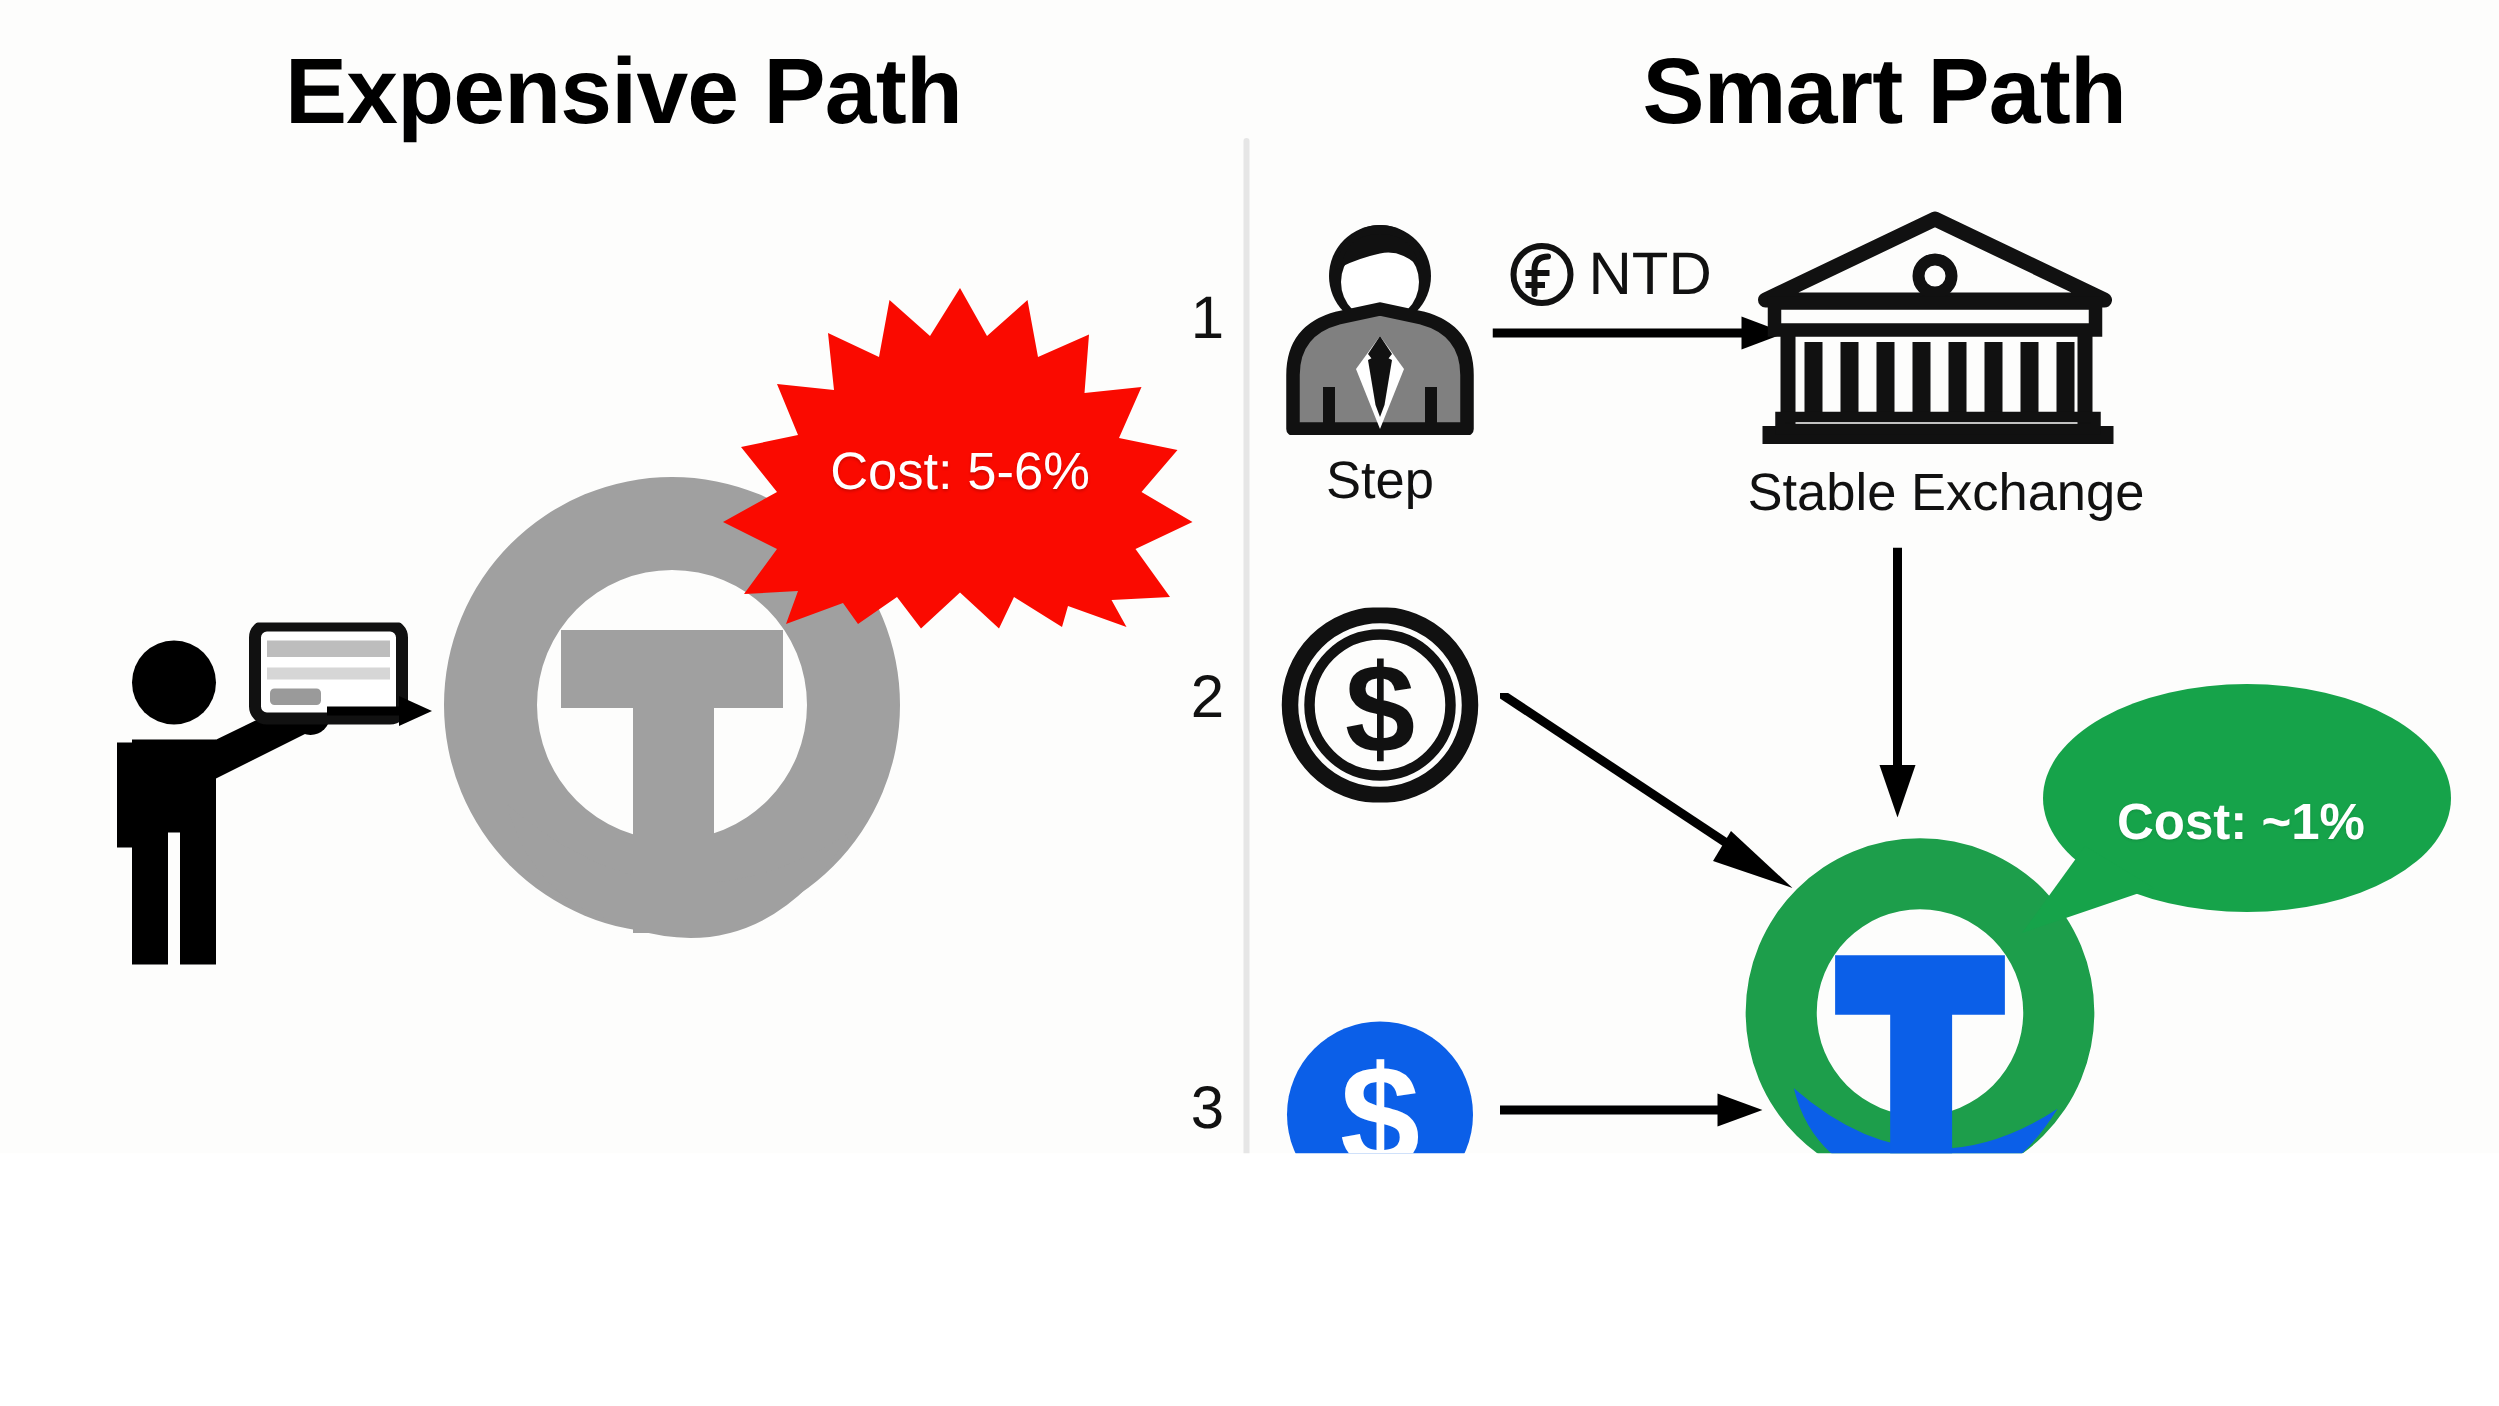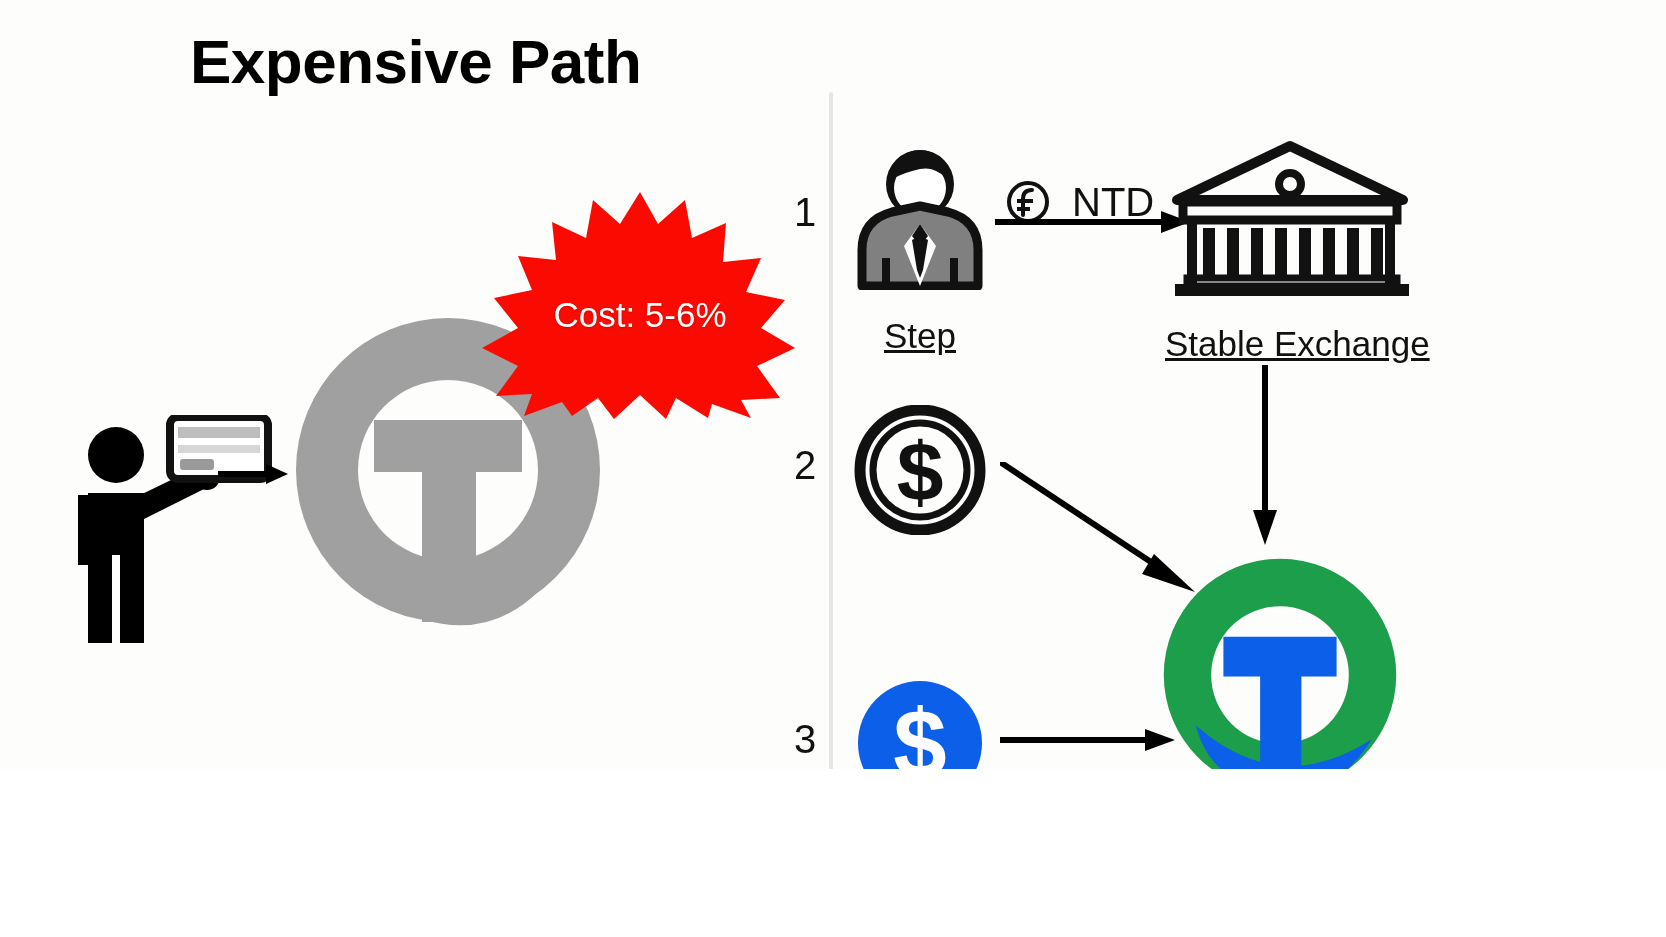--- a/index.html
+++ b/index.html
@@ -112,39 +112,37 @@
 
   
   .icon-block {
     position: absolute;
     width: 200px;
     text-align: center;
   }
   .icon-caption {
     font-size: 35px;
     color: #111111;
-    margin-top: 22px;
+    margin-top: 6px;
     white-space: nowrap;
-    text-decoration: underline;
   }
 
   #block-step   { left: 820px; top: 140px; }
   #block-stable { left: 820px; top: 405px; }
   #block-usdt   { left: 820px; top: 678px; }
   #block-bank   { left: 1165px; top: 138px; width: 250px; }
 
   
   #ntd-group {
     position: absolute;
     left: 1005px;
     top: 160px;
     display: flex;
     align-items: center;
-    gap: 21px;
-    margin-top: 19px;
+    gap: 8px;
   }
   #ntd-text {
     font-size: 40px;
     color: #111111;
   }
   #arrow-ntd {
     position: absolute;
     left: 995px;
     top: 210px;
     width: 195px;
@@ -210,20 +208,21 @@
     text-shadow: 0 1px 2px rgba(0,0,0,0.12);
   }
 </style>
 </head>
 <body>
 
 <div id="canvas">
 
   <div class="panel-title" id="title-left">Expensive Path</div>
 
+  <div class="panel-title" id="title-right">Smart Path</div>
 
   <div id="divider"></div>
 
   <div id="person-card-group">
     <svg viewBox="0 0 250 230" width="250" height="230">
 
       <circle cx="46" cy="40" r="28" fill="#000"></circle>
 
       <path d="M18 78 h56 v150 h-24 v-88 h-8 v88 h-24 z" fill="#000"></path>
 
@@ -387,14 +386,21 @@
                a152 152 0 0 0 -152 -152
                z
                m0 62
                a90 90 0 1 1 -90 90
                a90 90 0 0 1 90 -90 z"></path>
       <path fill="#0B5FE8" d="M60 236 q110 96 230 18 q-70 112 -186 48 q-34 -24 -44 -66 z"></path>
       <path fill="#0B5FE8" d="M96 120 h148 v52 h-46 v150 h-54 v-150 h-48 z"></path>
     </svg>
   </div>
 
+  <div id="badge-smart">
+    <svg viewBox="0 0 300 175" width="300" height="175">
+      <ellipse cx="158" cy="80" rx="136" ry="76" fill="#16A34A"></ellipse>
+      <polygon points="50,112 8,170 96,140" fill="#16A34A"></polygon>
+    </svg>
+    <div id="badge-smart-label">Cost: ~1%</div>
+  </div>
 
 </div>
 
 </body></html>

